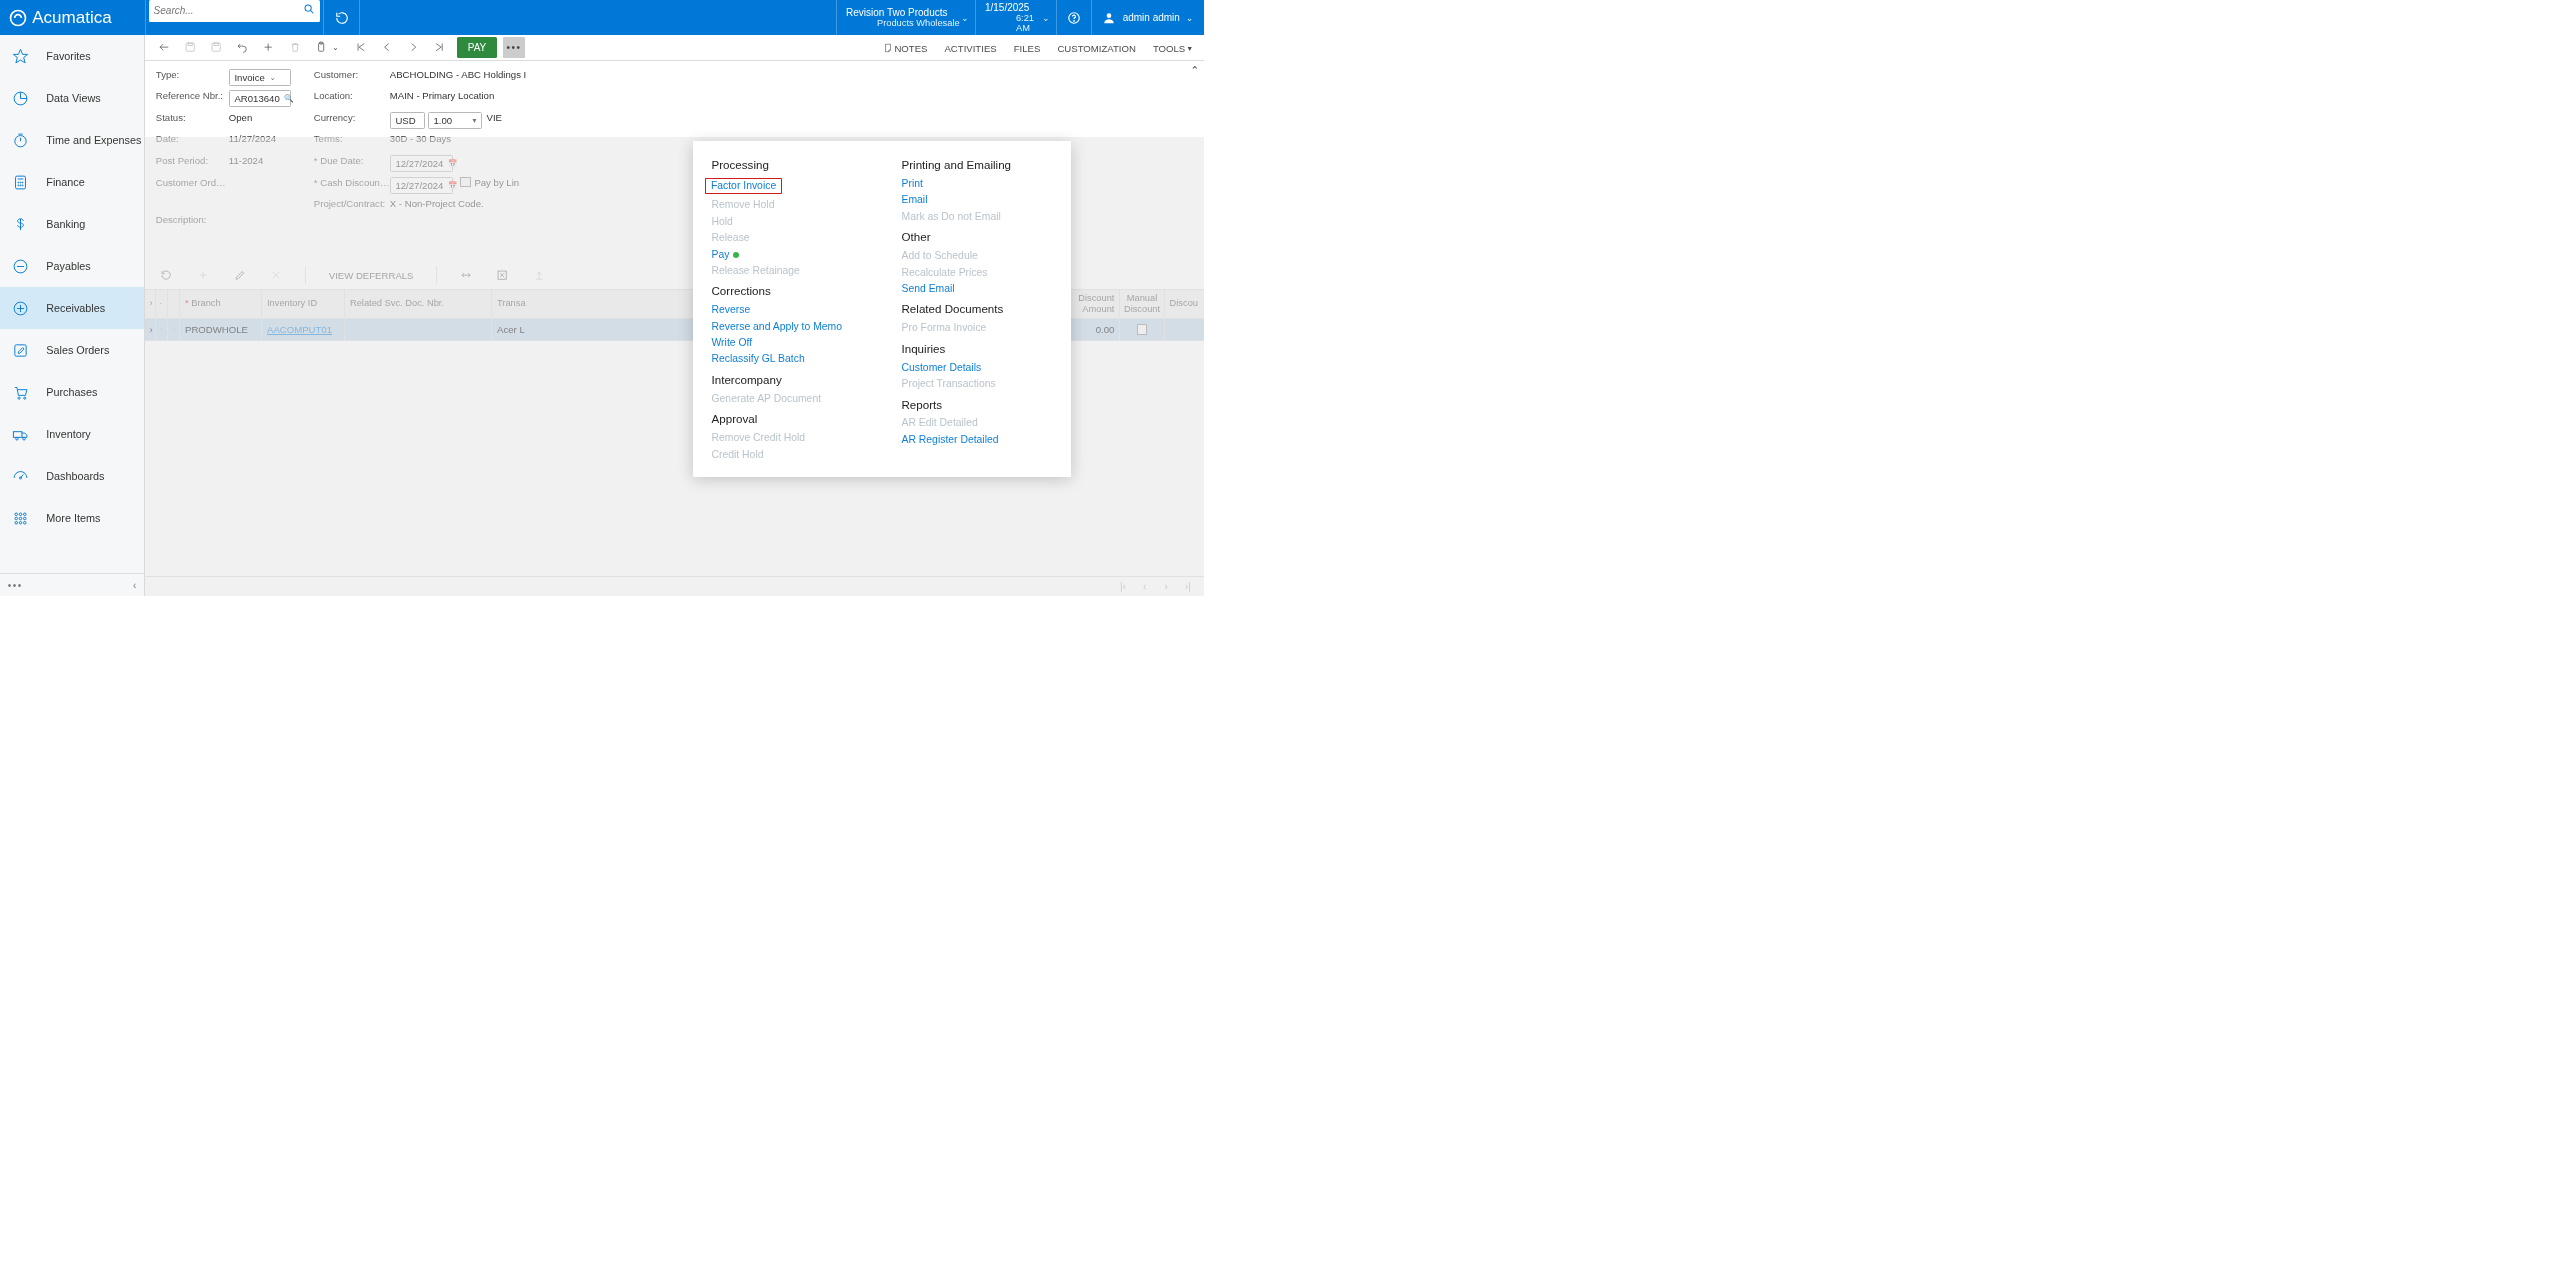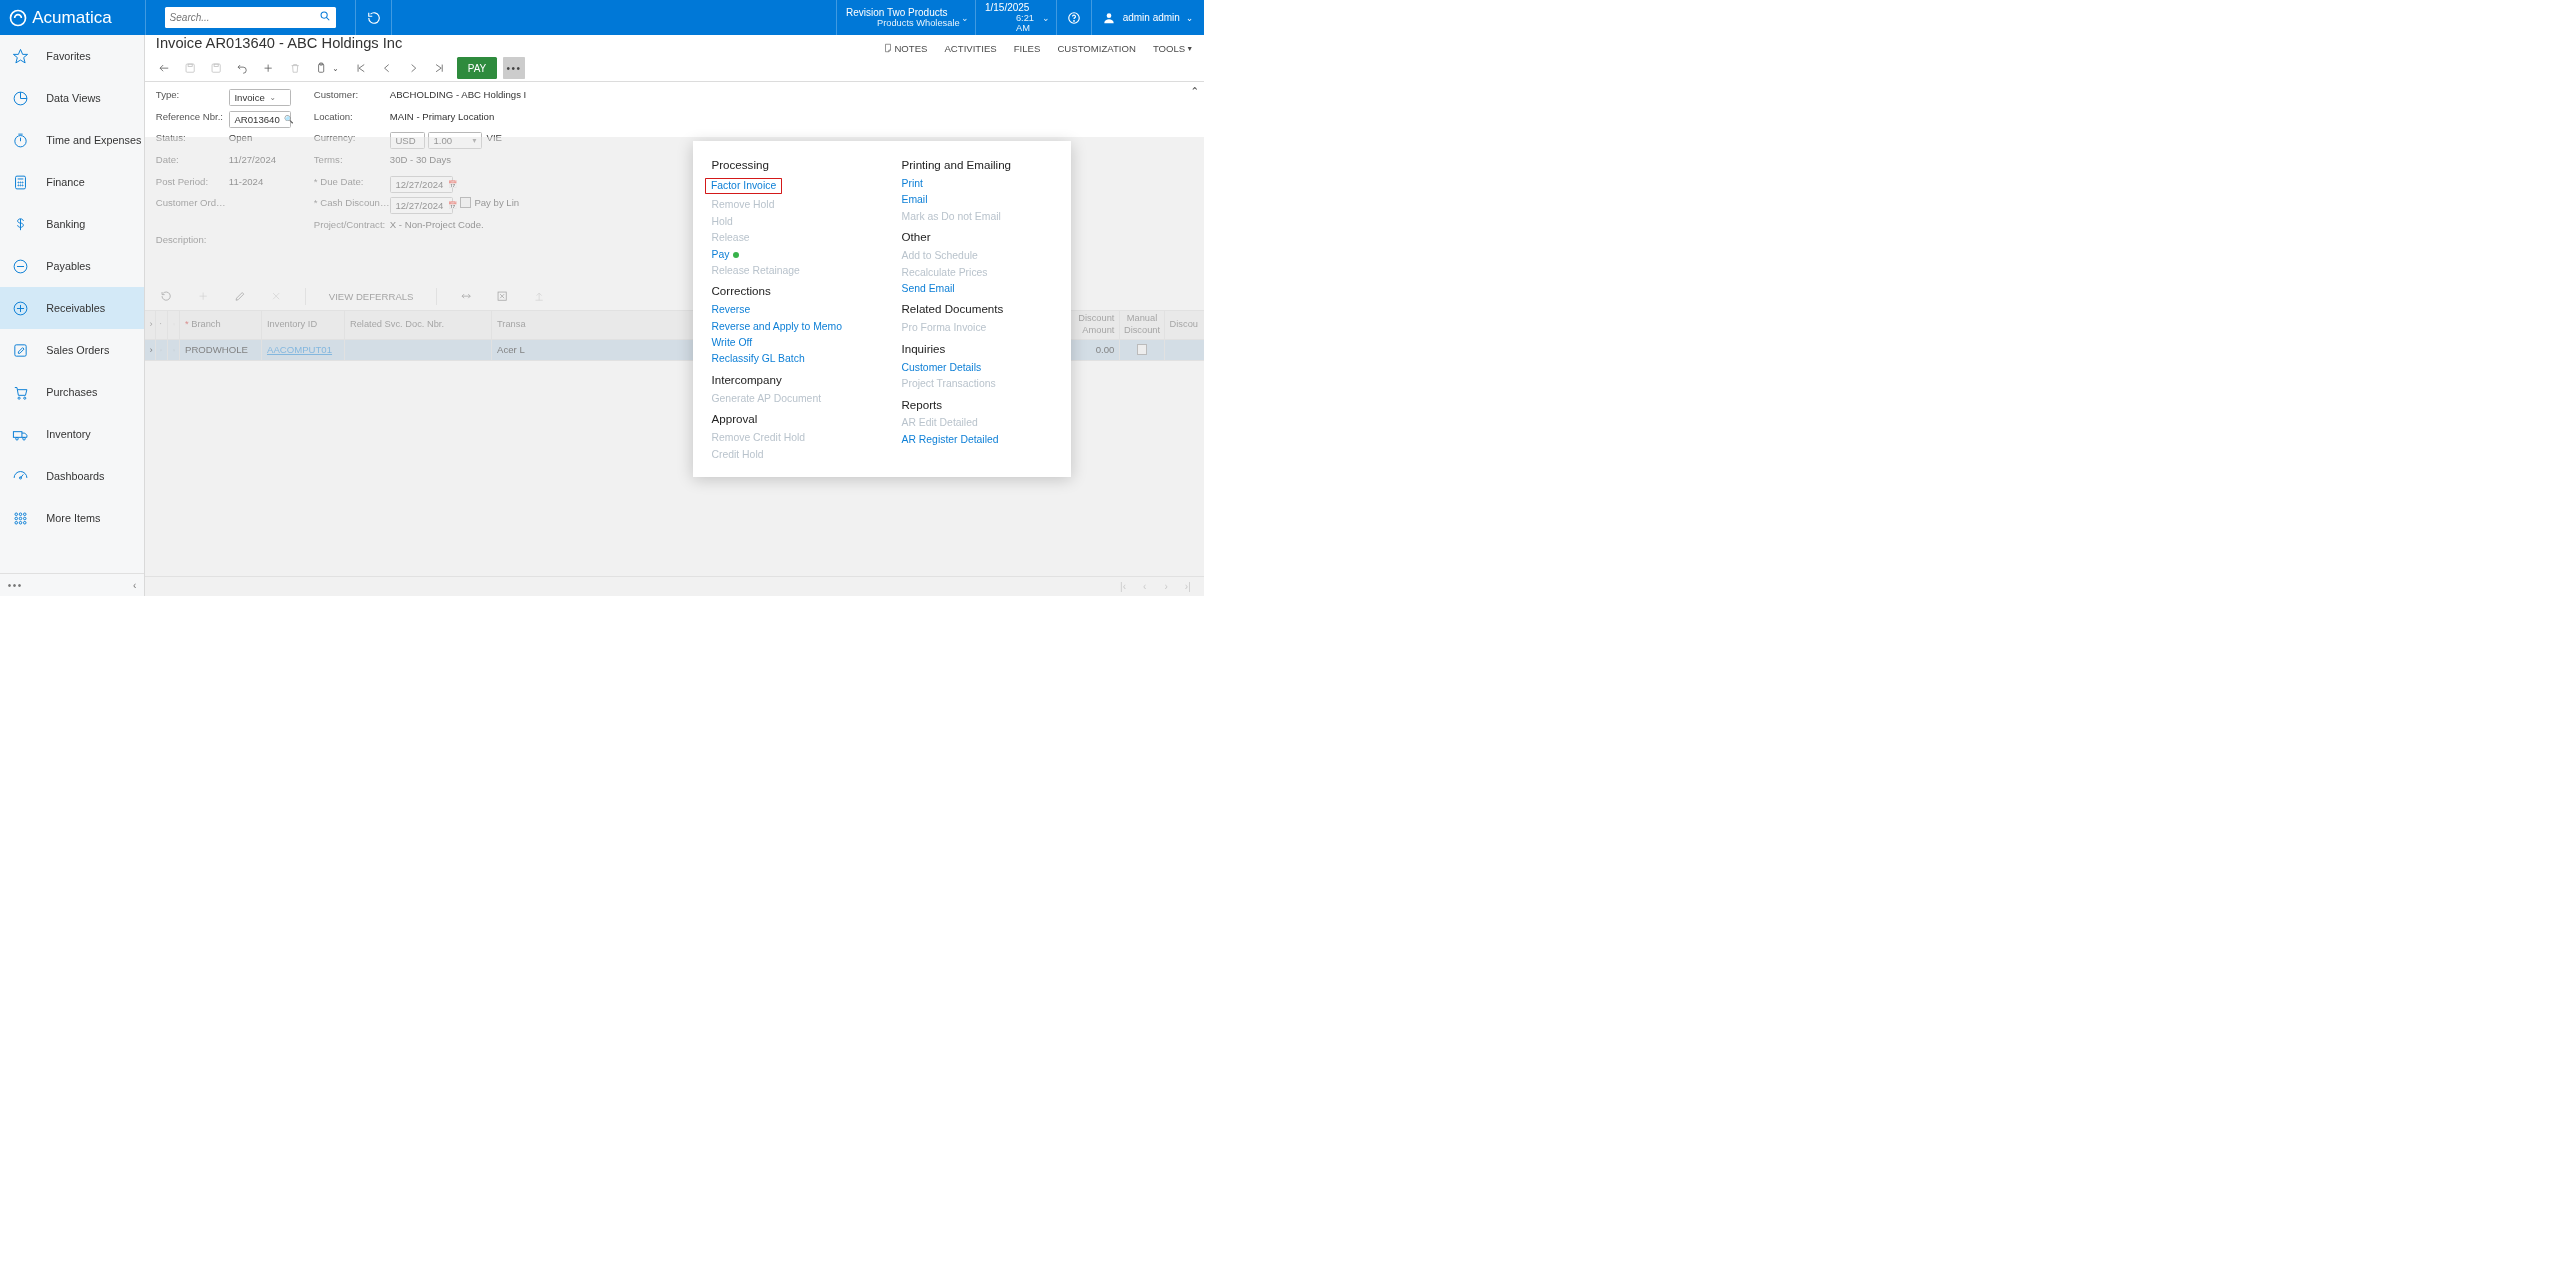--- a/index.html
+++ b/index.html
@@ -2,21 +2,21 @@
 <html style="font-size:12.3px"><head>
 <meta charset="utf-8">
 <style>
 * { margin: 0; padding: 0; box-sizing: border-box; font-family: -apple-system, BlinkMacSystemFont, "Segoe UI", Arial, sans-serif; }
 body { width: 1204px; height: 596px; background: #fff; overflow: hidden; position: relative; font-size: 10px; }
 
 
 .topbar { height: 35px; background: #0078d7; display: flex; align-items: stretch; color: #fff; position: relative; z-index: 50; }
 .brand { width: 145px; display: flex; align-items: center; padding-left: 7.7px; font-size: 17px; font-weight: 500; gap: 4.6px; }
 .brand-icon { width: 20px; height: 20px; display: inline-flex; align-items: center; justify-content: center; }
-.search-wrap { display: flex; align-items: center; padding: 0 19px; border-left:0.8px solid rgba(255,255,255,0.25); }
+.search-wrap { display: flex; padding: 0 3px; border-left:0.8px solid rgba(255,255,255,0.25); }
 .search-box { width: 171px; height: 21.6px; background: #fff; border-radius: 1.5px; display: flex; align-items: center; padding: 0 4.6px; }
 .search-box input { flex: 1; border: none; outline: none; font-size: 10px; font-style: italic; color: #555; }
 .search-box .sicon { color: #0078d7; font-size: 12.3px; }
 .top-btn { width: 37px; display:flex; align-items:center; justify-content:center; border-left:0.8px solid rgba(255,255,255,0.25); border-right:0.8px solid rgba(255,255,255,0.25);}
 .top-spacer { flex:1; }
 .top-sect { border-left:0.8px solid rgba(255,255,255,0.25); padding: 4.6px 9.3px; display:flex; flex-direction:column; justify-content:center; position:relative;}
 .top-sect .l1 { font-size:10px; }
 .top-sect .l2 { font-size:9.3px; opacity:.9;padding-left:31px; }
 .chev { font-size:8.5px; opacity:.9; position:absolute; right:6.2px; top:50%; transform:translateY(-50%);}
 .top-help { width:35px; display:flex; align-items:center; justify-content:center; border-left:0.8px solid rgba(255,255,255,0.25); font-size:12.3px;}
@@ -296,21 +296,20 @@
     </span>
     <span class="hl">ACTIVITIES</span>
     <span class="hl">FILES</span>
     <span class="hl">CUSTOMIZATION</span>
     <span class="hl">
         <span>TOOLS</span> 
         <span style="font-size:7px;">▼</span>
       </span>
   </div>
 
-  <div class="page-title">Invoice AR013640 - ABC Holdings Inc</div>
 
   <div class="toolbar">
     <div class="tbtn">
         <svg viewBox="0 0 24 24">
           <path d="M10 6l-6 6h16M4 12l6 6"></path>
         </svg>
       </div>
     <div class="tbtn disabled">
         <svg viewBox="0 0 24 24">
           <rect x="4" y="4" width="16" height="16" rx="2"></rect>

